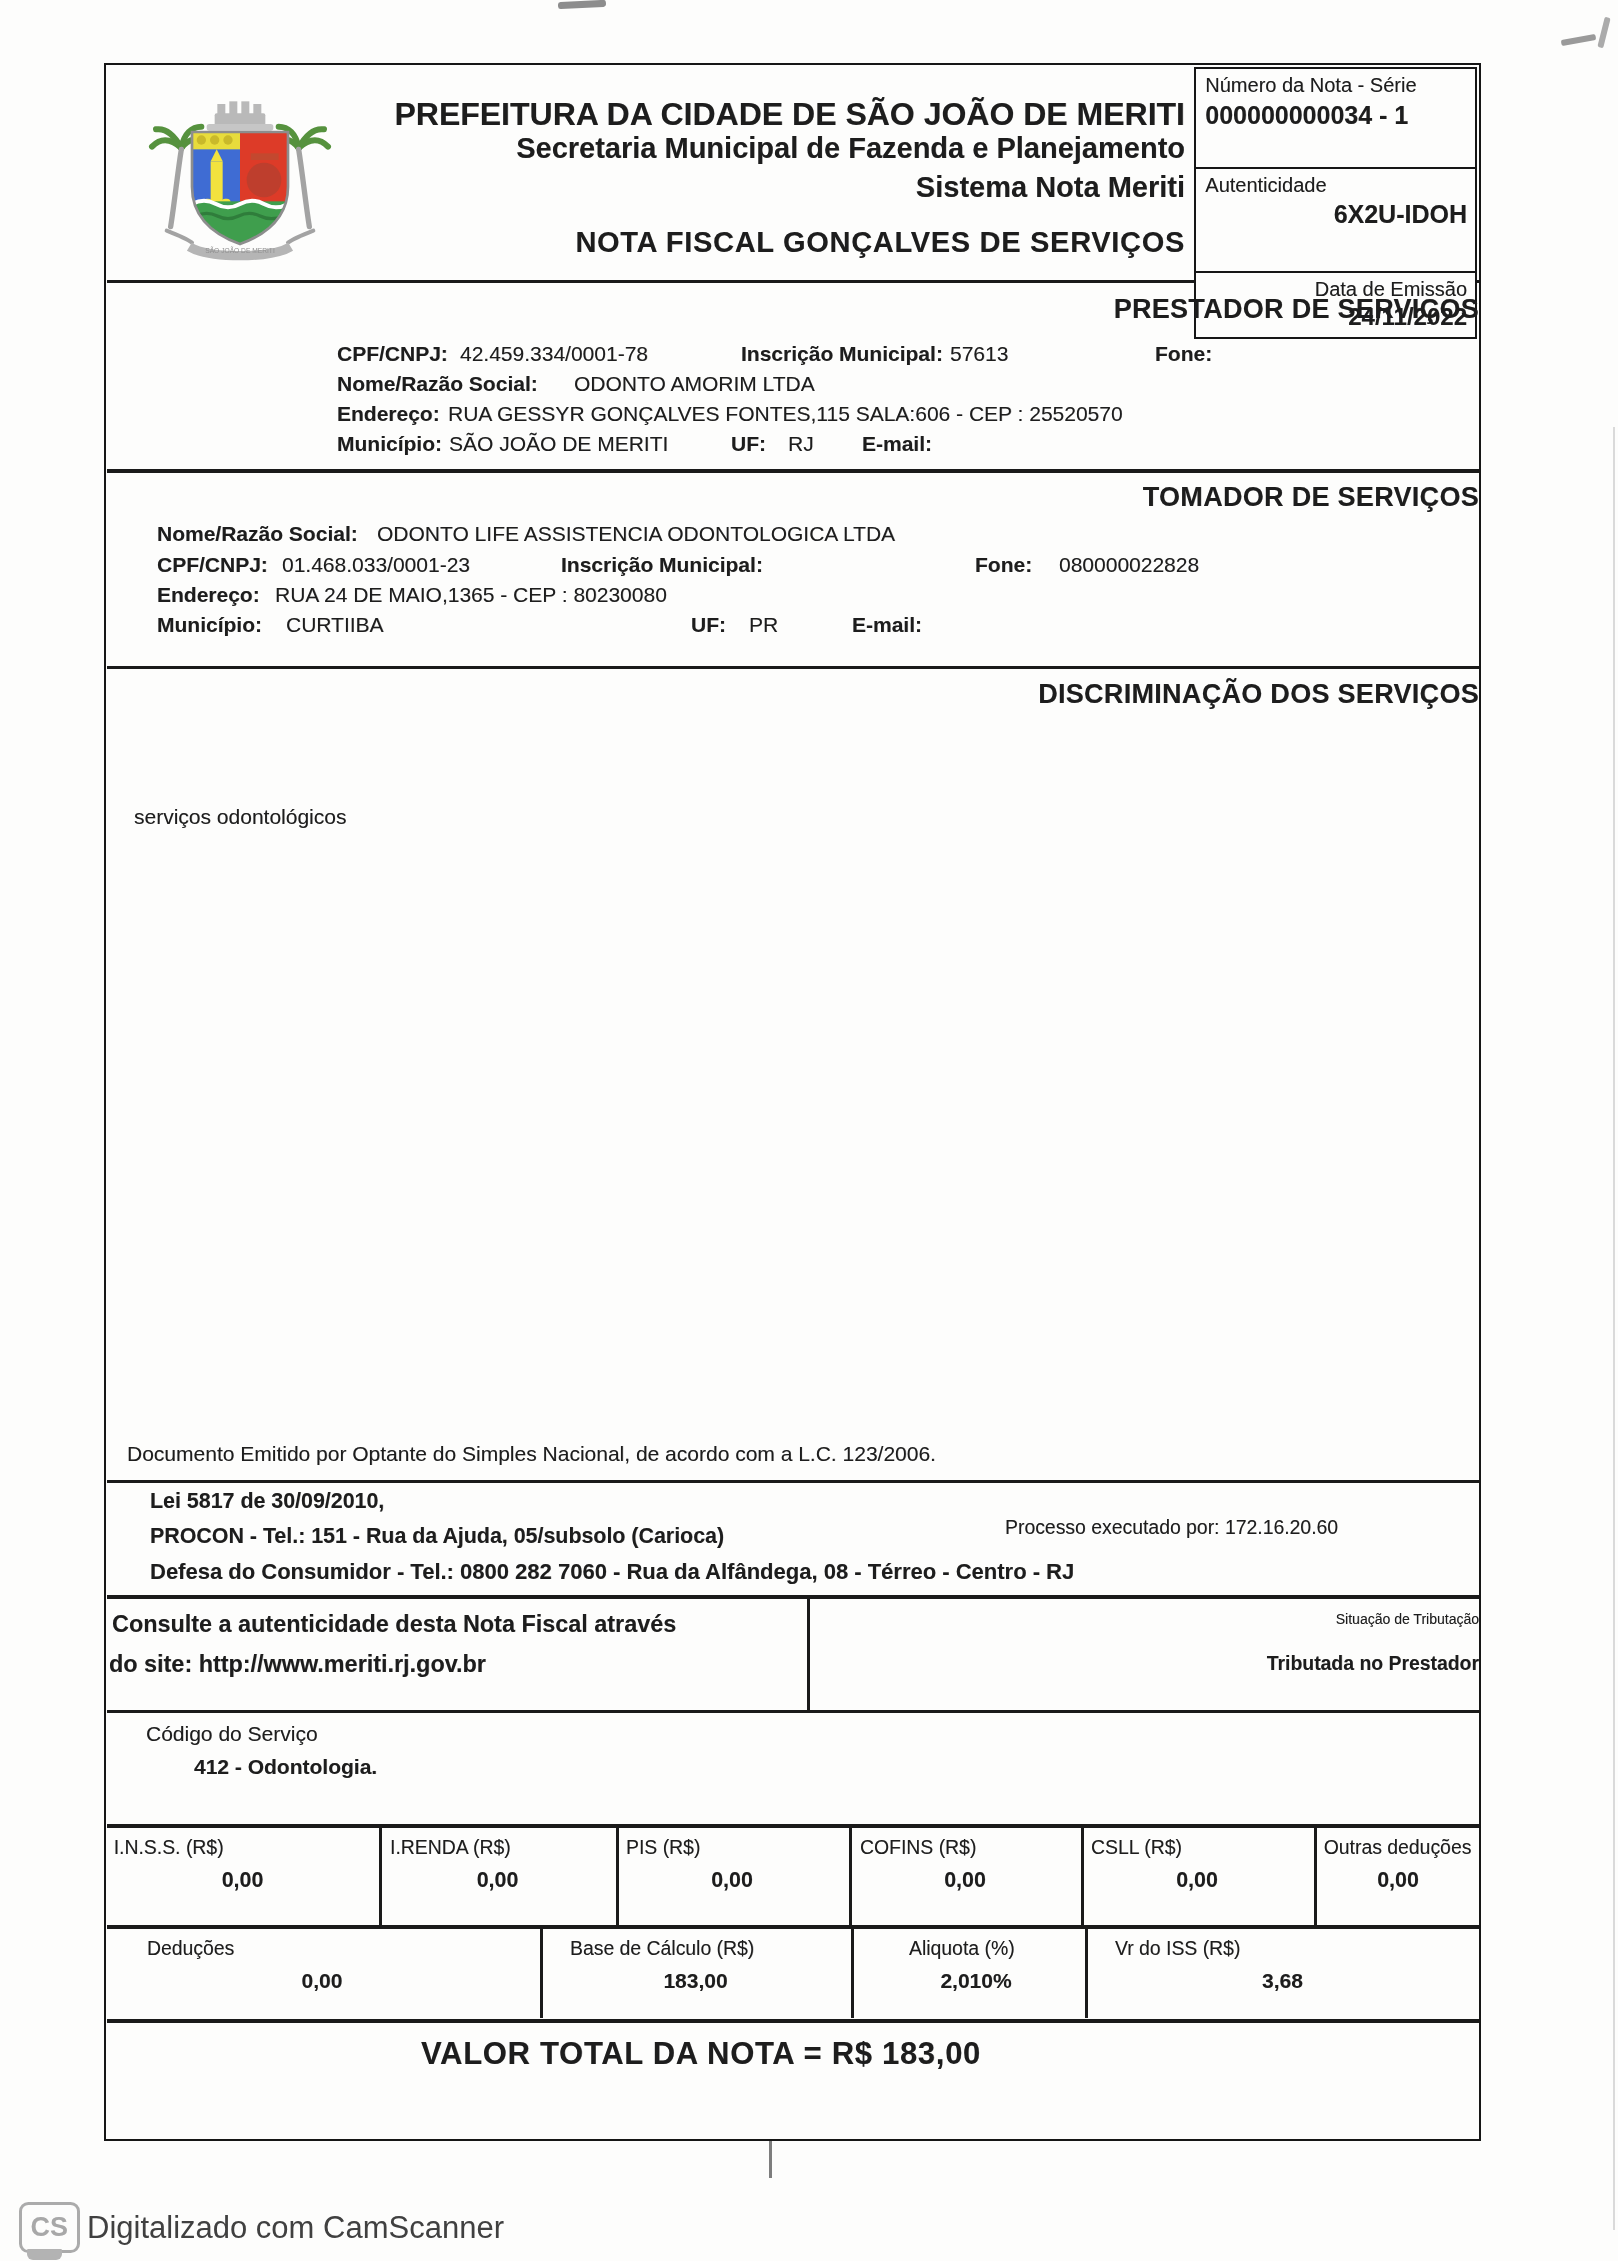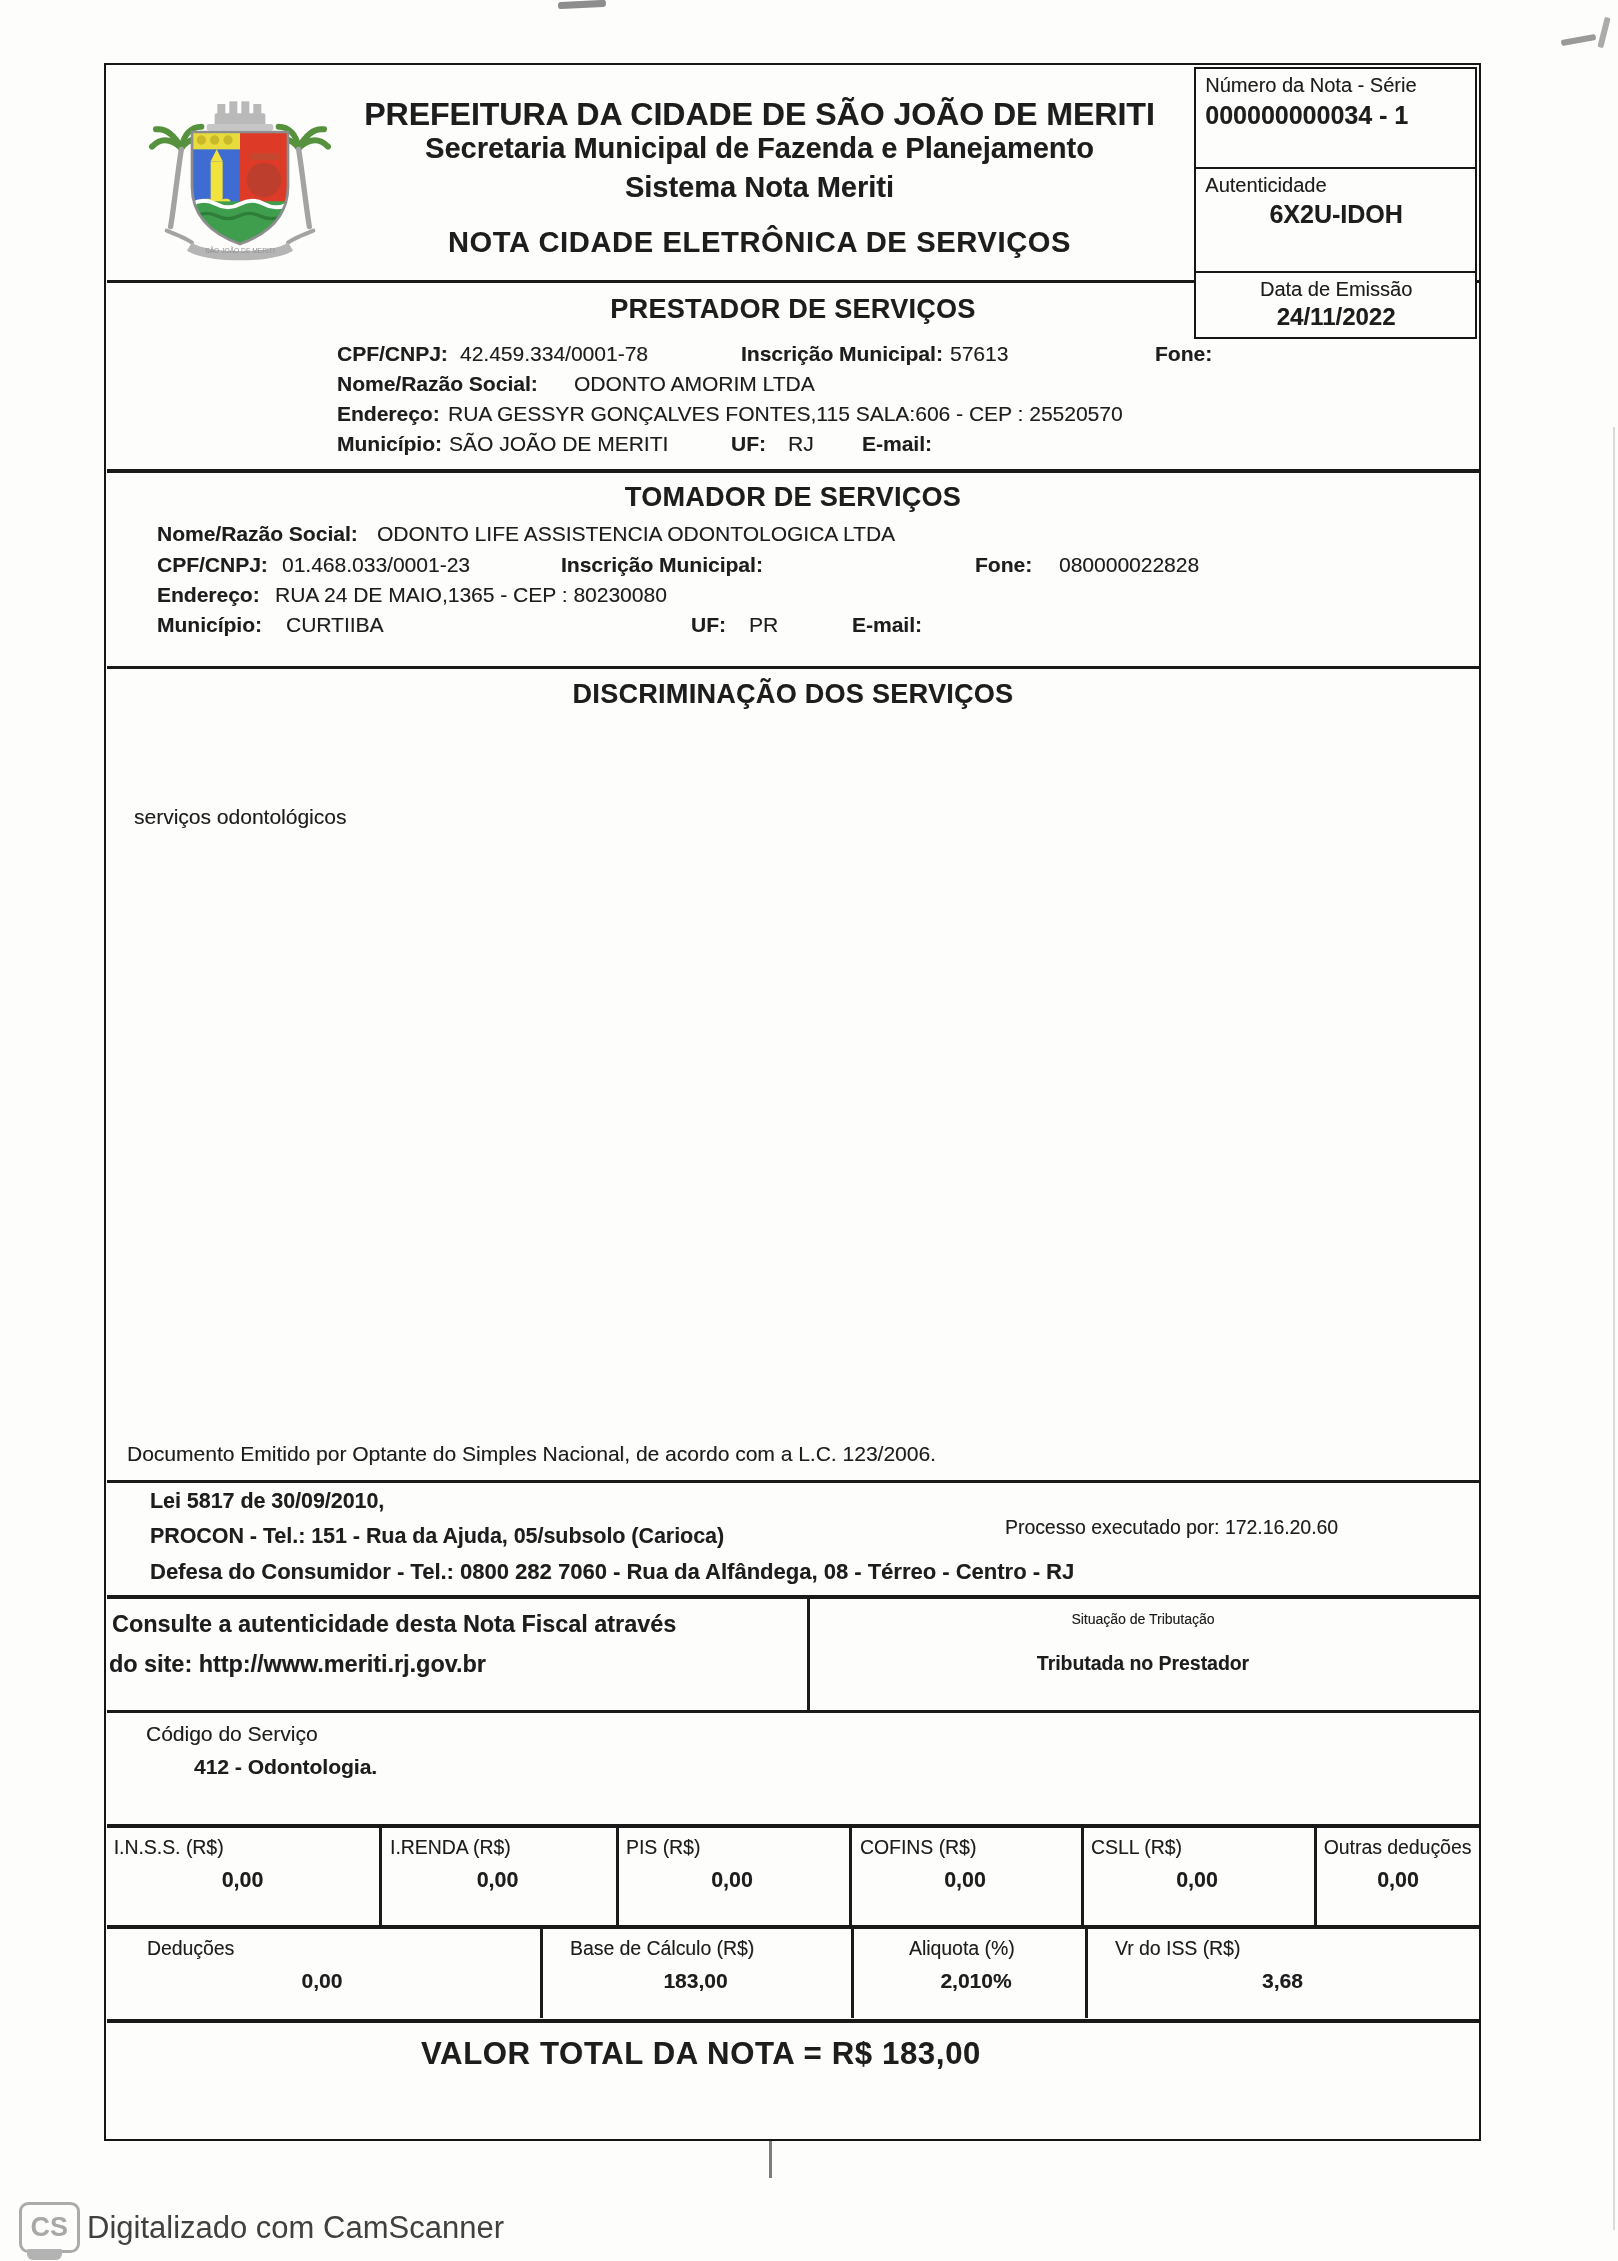--- a/index.html
+++ b/index.html
@@ -5,21 +5,21 @@
   html,body{margin:0;padding:0;background:#ffffff;}
   .page{position:relative;width:1619px;height:2261px;background:#fdfdfc;overflow:hidden;
         font-family:"Liberation Sans",sans-serif;color:#1d1d1d;}
   .abs{position:absolute;}
   .ink{text-shadow:0.3px 0.3px 0.5px rgba(40,40,40,.38);}
   .b{font-weight:bold;}
   .hline{position:absolute;left:107px;width:1372px;background:#1a1a1a;}
   .vline{position:absolute;background:#1a1a1a;}
   .doc-border{position:absolute;left:104px;top:63px;width:1377px;height:2078px;
               border:2.7px solid #161616;box-sizing:border-box;background:transparent;}
-  .center{text-align:center;}
+  .center{text-align:right;}
   .title-sm{font-size:27px;font-weight:bold;letter-spacing:0.3px;}
   .body-txt{font-size:21px;}
   .row{position:absolute;left:107px;width:1372px;height:31px;}
   .row span{position:absolute;top:0;white-space:nowrap;font-size:21px;}
   .infobox{position:absolute;left:1194px;top:67px;width:283px;height:272px;
            border:2.7px solid #161616;box-sizing:border-box;background:#fdfdfc;}
   .infocell{box-sizing:border-box;padding:5.3px 8px 0 9.3px;}
   .taxcell{position:absolute;box-sizing:border-box;}
   .taxcell .lbl{font-size:19.4px;padding-top:8px;white-space:nowrap;overflow:hidden;}
   .taxcell .val{font-size:21.4px;font-weight:bold;text-align:center;margin-top:9.3px;}
@@ -107,21 +107,21 @@
       <path d="M78,96 H222 V178 Q222,238 150,264 Q78,238 78,178 Z" fill="none" stroke="#8d8d8d" stroke-width="4"></path>
 
       <path d="M74,268 C104,286 196,286 226,268" stroke="#b5b5b5" stroke-width="14" fill="none"></path>
       <text x="150" y="278" text-anchor="middle" font-size="10" fill="#8f8f8f">SÃO JOÃO DE MERITI</text>
     </svg>
   </div>
 
   <div class="abs ink center" style="left:334px;top:96px;width:851px;font-size:32px;font-weight:bold;white-space:nowrap;">PREFEITURA DA CIDADE DE SÃO JOÃO DE MERITI</div>
   <div class="abs ink center" style="left:334px;top:132px;width:851px;font-size:29px;font-weight:bold;">Secretaria Municipal de Fazenda e Planejamento</div>
   <div class="abs ink center" style="left:334px;top:171px;width:851px;font-size:29px;font-weight:bold;">Sistema Nota Meriti</div>
-  <div class="abs ink center" style="left:334px;top:226px;width:851px;font-size:29px;font-weight:bold;letter-spacing:0.7px;">NOTA CIDADE ELETRÔNICA DE SERVIÇOS</div>
+  <div class="abs ink center" style="left:334px;top:226px;width:851px;font-size:29px;font-weight:bold;letter-spacing:0.7px;">NOTA FISCAL GONÇALVES DE SERVIÇOS</div>
 
   <div class="infobox">
     <div class="infocell" style="height:100px;border-bottom:2.7px solid #161616;">
       <div class="ink" style="font-size:20px;">Número da Nota  - Série</div>
       <div class="ink b" style="font-size:25px;margin-top:4px;">000000000034 - 1</div>
     </div>
     <div class="infocell" style="height:104px;border-bottom:2.7px solid #161616;">
       <div class="ink" style="font-size:20px;">Autenticidade</div>
       <div class="ink b center" style="font-size:25px;margin-top:2.7px;">6X2U-IDOH</div>
     </div>

